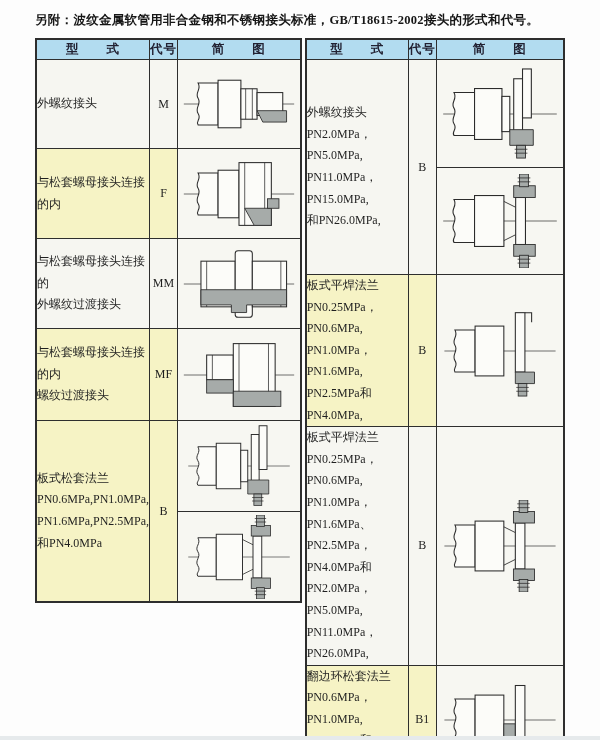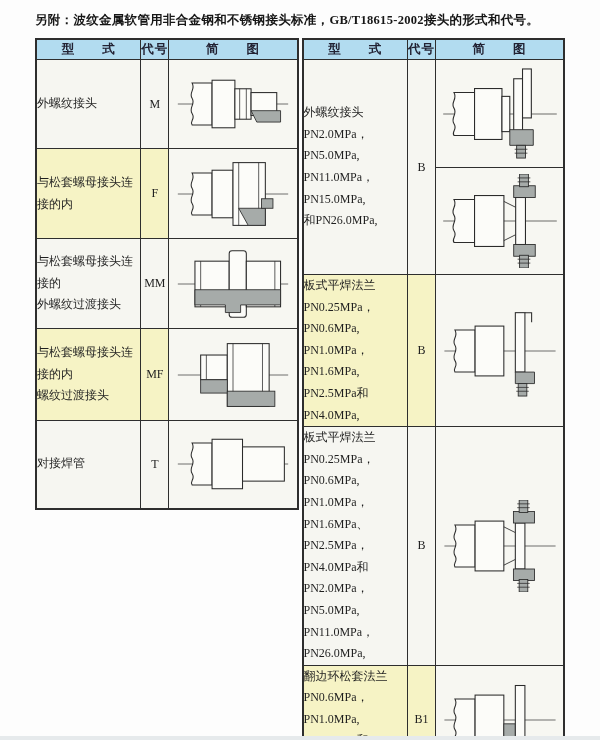--- a/index.html
+++ b/index.html
@@ -227,27 +227,35 @@
 螺纹过渡接头</td>
           <td class="code hl">MF</td>
           <td class="diag">
             <div class="dwrap">
                 <svg class="dwg" width="120" height="78" viewBox="0 0 120 82">
                   <use href="#d-mf"></use>
                 </svg>
               </div>
           </td>
         </tr>
-        <tr style="height:88px">
-          <td class="type">对接焊管</td>
-          <td class="code">T</td>
-          <td class="diag">
-            <div class="dwrap">
-                <svg class="dwg" width="120" height="78" viewBox="0 0 120 82">
-                  <use href="#d-t"></use>
+        <tr style="height:181px">
+          <td class="type hl">板式松套法兰
+PN0.6MPa,PN1.0MPa,
+PN1.6MPa,PN2.5MPa,
+和PN4.0MPa</td>
+          <td class="code hl">B</td>
+          <td class="diag split">
+            <div class="sub" style="height:90px">
+                <svg class="dwg" width="118" height="84" viewBox="0 0 120 96">
+                  <use href="#d-plateStem"></use>
+                </svg>
+              </div>
+            <div class="sub" style="height:89px">
+                <svg class="dwg" width="118" height="84" viewBox="0 0 120 96">
+                  <use href="#d-flangeBolted"></use>
                 </svg>
               </div>
           </td>
         </tr>
       </tbody>
     </table>
 
     <table class="fit">
       <colgroup>
           <col class="c-type">

